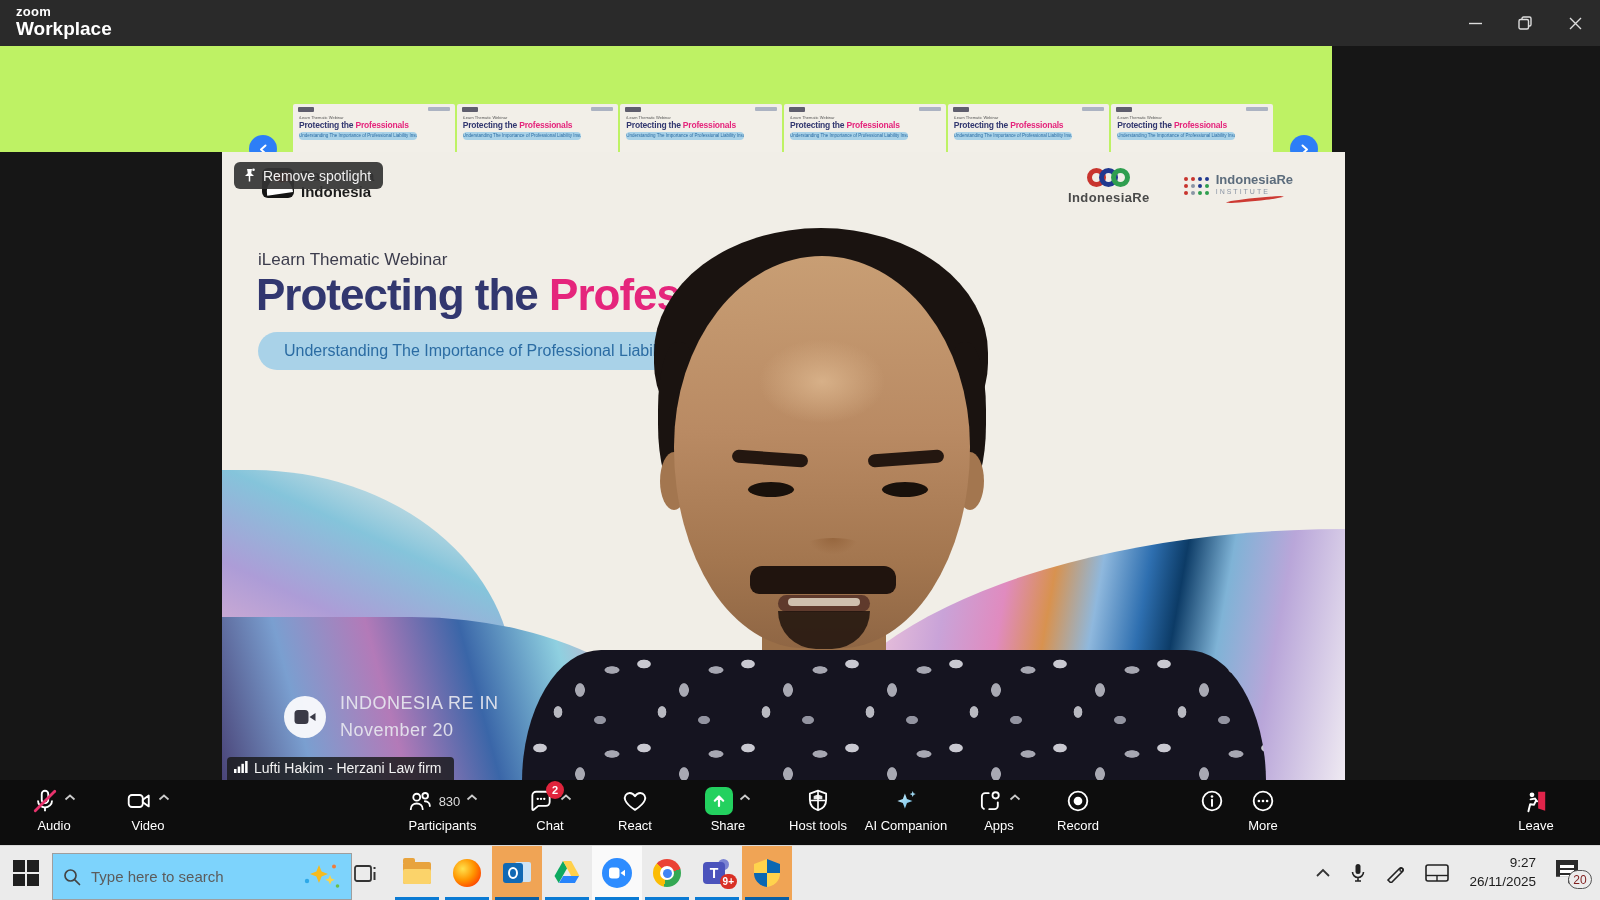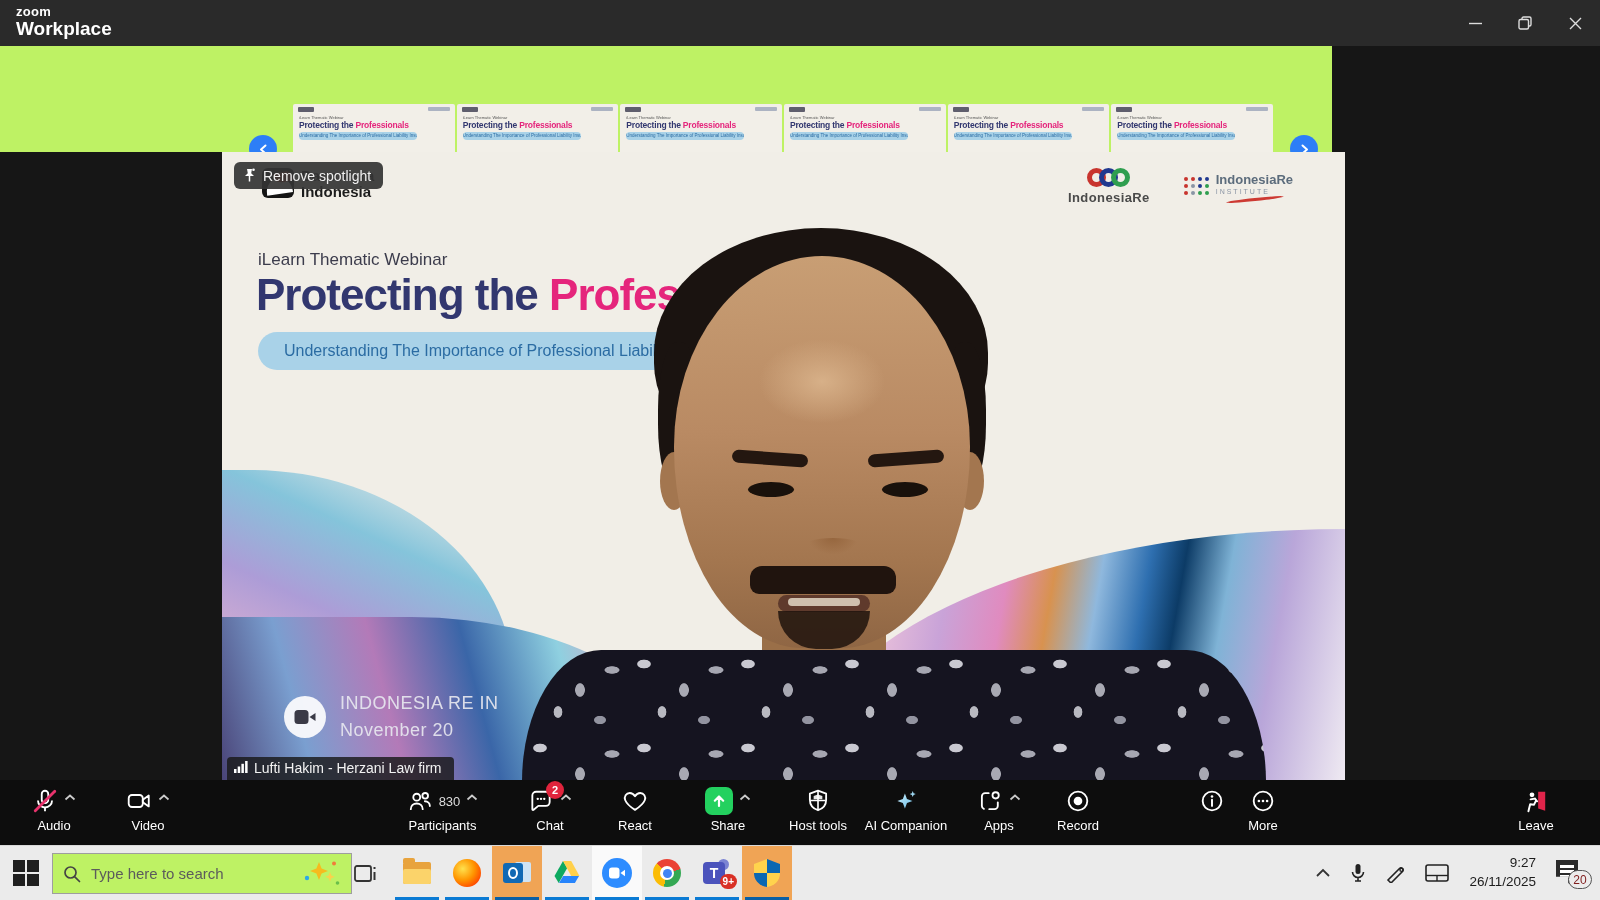--- a/index.html
+++ b/index.html
@@ -120,21 +120,21 @@
   .count { font-size:13px; color:#ddd; }
   .chev { margin-top:-8px; }
   .badge { position:absolute; top:-7px; right:-10px; min-width:18px; height:18px; border-radius:9px; background:#e0243c; color:#fff; font-size:11px; font-weight:bold; display:flex; align-items:center; justify-content:center; padding:0 4px; }
   .share-tile { width:28px; height:28px; border-radius:7px; background:#23d15f; display:flex; align-items:center; justify-content:center; }
   .iconwrap { position:relative; display:flex; align-items:center; }
 
   
   .taskbar { position:absolute; left:0; top:845px; width:1600px; height:55px; background:#ebebeb; border-top:1px solid #d8d8d8; }
   .start { position:absolute; left:13px; top:14px; width:27px; height:27px; display:grid; grid-template-columns:12px 12px; grid-auto-rows:12px; gap:2px; }
   .start div { background:#1f1f1f; }
-  .searchbox { position:absolute; left:52px; top:7px; width:300px; height:41px; background:#bef264; border:1px solid #9e9e9e; display:flex; align-items:center; gap:10px; padding:0 10px; }
+  .searchbox { position:absolute; left:52px; top:7px; width:300px; height:47px; background:#7dd3fc; border:1px solid #9e9e9e; display:flex; align-items:center; gap:10px; padding:0 10px; }
   .searchbox .ph { font-size:15px; color:#5c5c5c; flex:1; }
   .sparkles { position:relative; width:40px; height:30px; }
   .tv-icon { position:absolute; left:352px; top:14px; width:27px; height:27px; }
   .tb-apps { position:absolute; left:392px; top:0; height:54px; display:flex; }
   .app { position:relative; width:50px; height:54px; display:flex; align-items:center; justify-content:center; }
   .app.hl-orange { background:#f0a455; }
   .app.hl-light { background:#fafafa; }
   .underline { position:absolute; left:3px; right:3px; bottom:0; height:3px; background:#0b7bd4; }
   .folder { position:relative; width:28px; height:22px; }
   .folder .back { position:absolute; inset:0; background:#e8a33d; border-radius:2px; }

